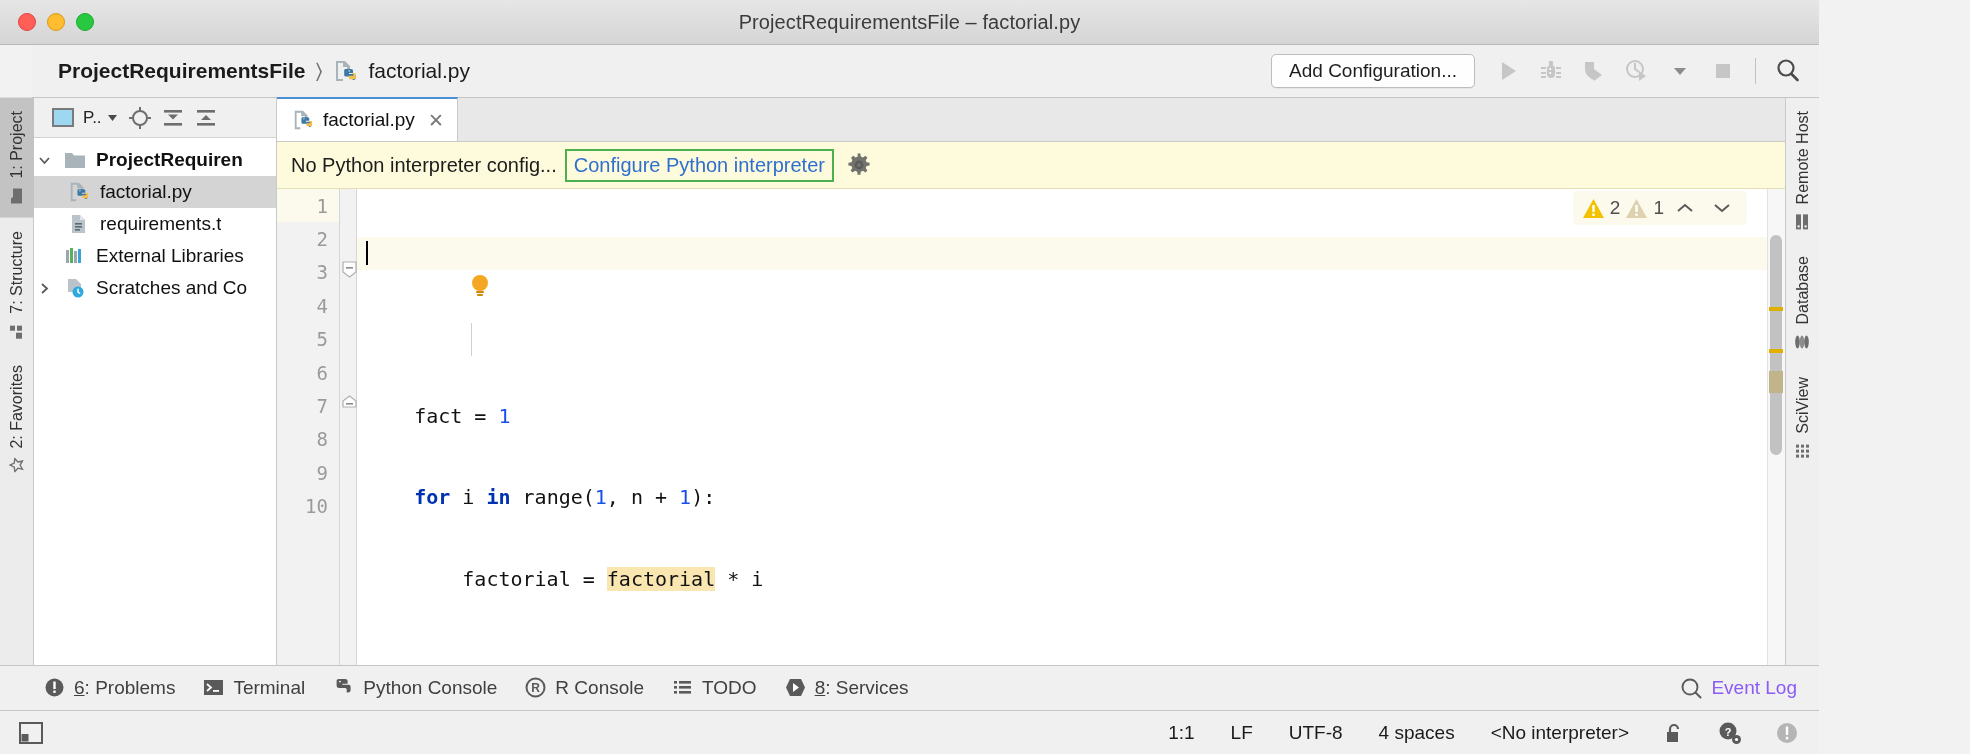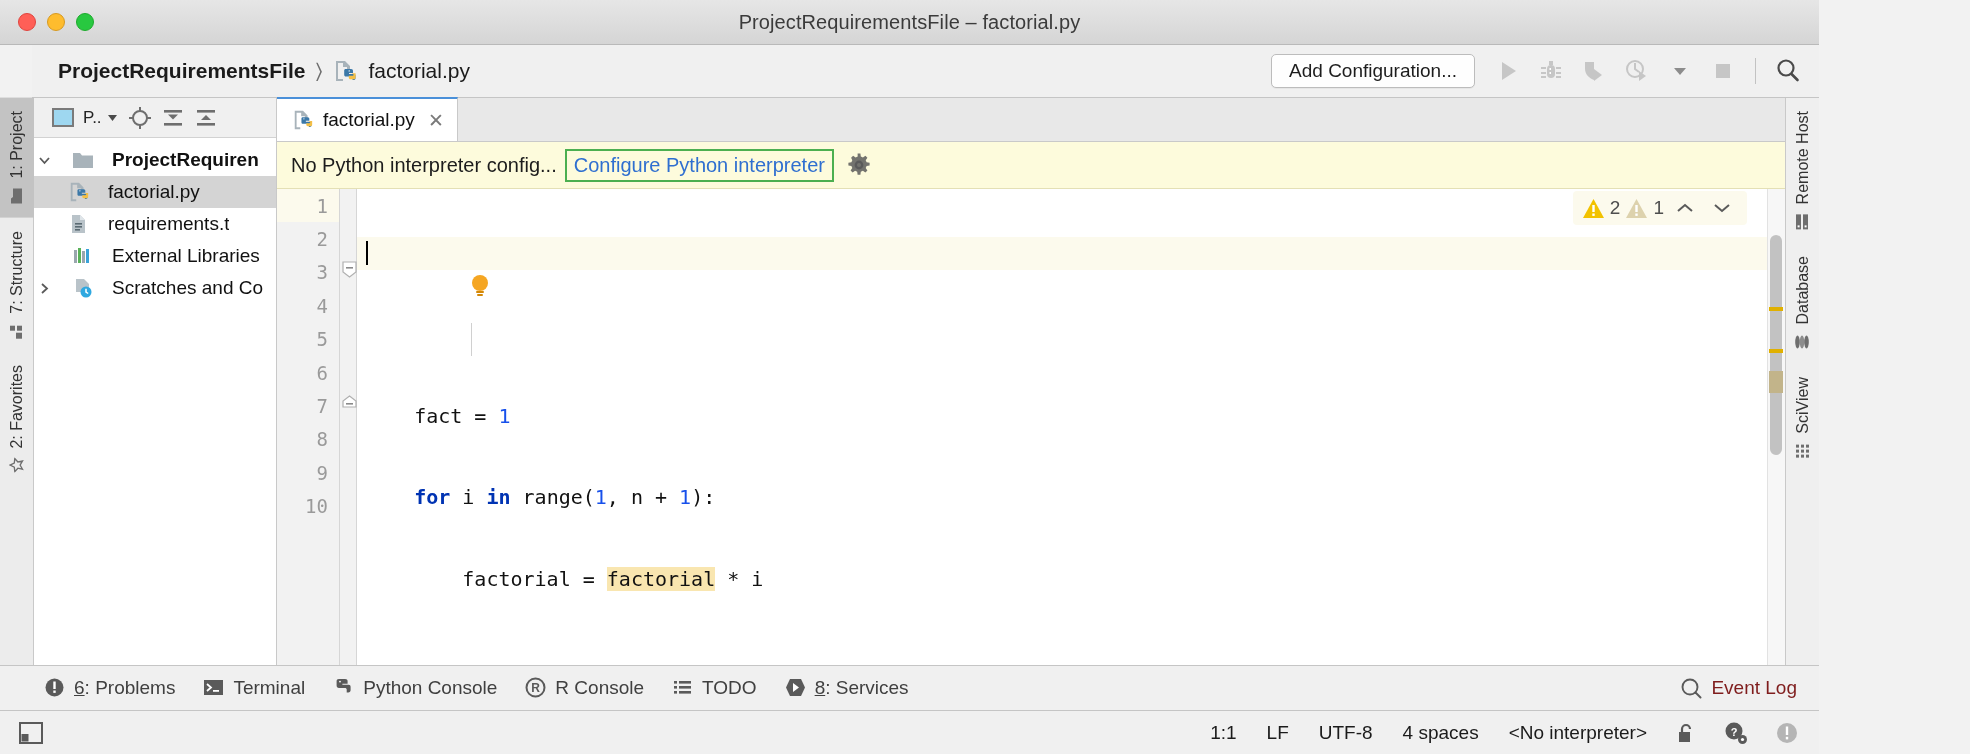--- a/index.html
+++ b/index.html
@@ -74,21 +74,21 @@
     display: flex; flex-direction: column; border-right: 1px solid #c9c9c9;
   }
   .proj-toolbar {
     height: 40px; flex: 0 0 40px; background: #f0f0f0;
     border-bottom: 1px solid #d2d2d2;
     display: flex; align-items: center; gap: 7px; padding-left: 16px;
   }
   .pt-select { display: flex; align-items: center; gap: 3px; font-size: 17px; color: #222; }
   .pt-ico { width: 26px; height: 26px; display: flex; align-items: center; justify-content: center; }
   .tree { flex: 1 1 auto; padding-top: 6px; overflow: hidden; font-size: 19px; color: #111; }
-  .trow { height: 32px; display: flex; align-items: center; gap: 17px; white-space: nowrap; }
+  .trow { height: 32px; display: flex; align-items: center; gap: 9px; white-space: nowrap; }
   .trow.selected { background: #d4d4d4; }
   .trow .arrow { width: 20px; display: flex; justify-content: center; color: #6e6e6e; font-size: 13px; }
   .trow .ico { width: 24px; display: flex; justify-content: center; align-items: center; }
   .trow .lbl { overflow: hidden; }
   .trow .lbl.bold { font-weight: bold; }
   .ind1 { padding-left: 0; }
   .ind2 { padding-left: 33px; }
 
   
   .editorcol { flex: 1 1 auto; display: flex; flex-direction: column; min-width: 0; background: #fff; }
@@ -157,26 +157,26 @@
 
   
   .toolwin {
     height: 45px; flex: 0 0 45px; background: #f0f0f0;
     border-top: 1px solid #c5c5c5; display: flex; align-items: center;
     padding-left: 44px; gap: 28px;
   }
   .twtab { display: flex; gap: 9px; font-size: 19px; color: #404040; }
   .twtab u { text-decoration: underline; }
   .tw-spacer { flex: 1 1 auto; }
-  .eventlog { display: flex; align-items: center; gap: 9px; font-size: 19px; color: #7f1d1d; margin-right: 22px; }
+  .eventlog { display: flex; align-items: center; gap: 9px; font-size: 19px; color: #8b5cf6; margin-right: 22px; }
 
   .statusbar {
     height: 44px; flex: 0 0 44px; background: #f0f0f0;
     border-top: 1px solid #c5c5c5; display: flex; align-items: center;
-    padding: 0 20px 0 18px; gap: 0;
+    padding: 0 20px 0 18px; gap: 6px;
   }
   .sb-spacer { flex: 1 1 auto; }
   .sb-item { font-size: 19px; color: #1b1b1b; margin-left: 30px; }
   .sb-ico { margin-left: 26px; display: flex; align-items: center; }
 
   svg { display: block; }
 </style>
 </head>
 <body>
 

